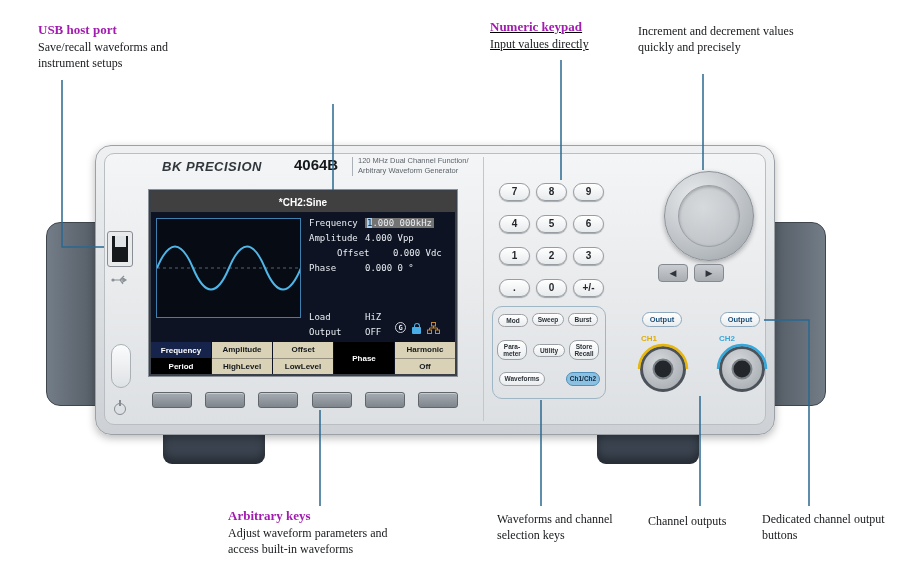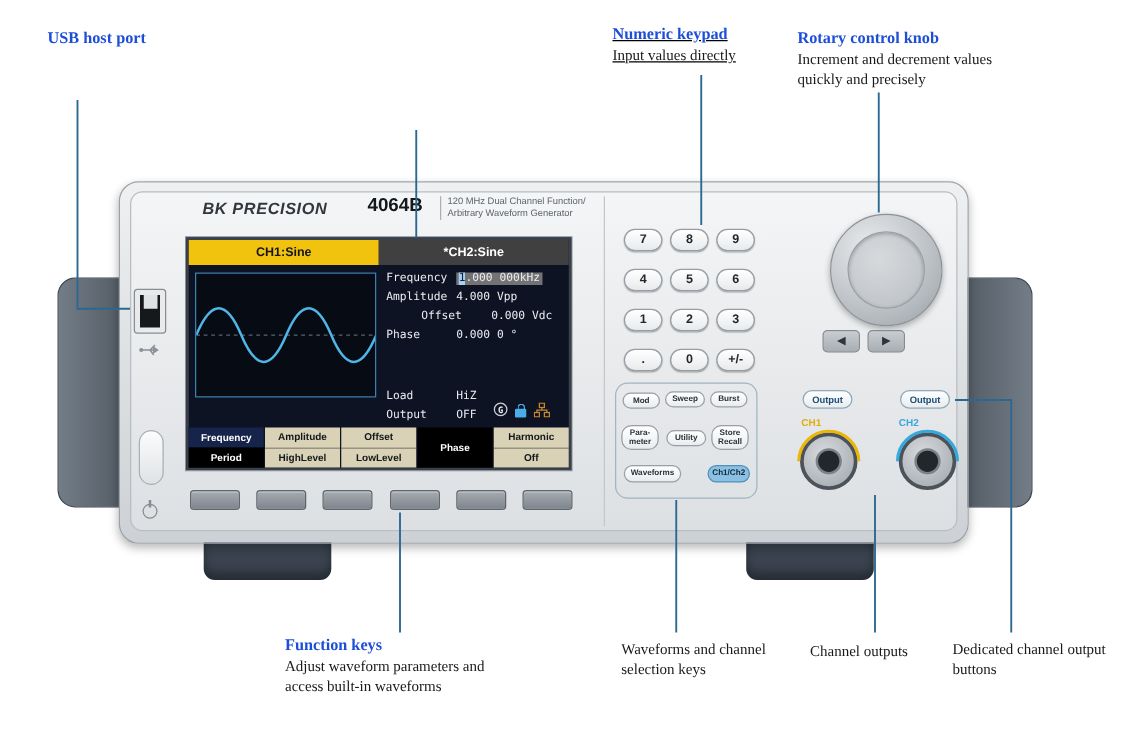--- a/index.html
+++ b/index.html
@@ -2,21 +2,21 @@
 <html><head>
 <meta charset="utf-8">
 <style>
   * { margin:0; padding:0; box-sizing:border-box; }
   html,body { background:#ffffff; }
   .stage { position:relative; width:900px; height:584px; background:#fff; overflow:hidden;
            font-family:"Liberation Sans", sans-serif; }
 
   
   .co { position:absolute; }
-  .co-title { font:bold 13px/1.25 "Liberation Serif", serif; color:#1d4ed8; }
+  .co-title { font:bold 13px/1.25 "Liberation Serif", serif; color:#a21caf; }
   .co-desc  { font:12px/1.32 "Liberation Serif", serif; color:#17191c; margin-top:2px; }
 
   
   .leads { position:absolute; left:0; top:0; z-index:8; pointer-events:none; }
 
   
   .handle { position:absolute; z-index:1; background:linear-gradient(90deg,#737d87,#515962);
             border:1px solid #3f464e; }
   .handle.left  { left:46px;  top:222px; width:58px; height:184px; border-radius:14px 0 0 14px; }
   .handle.right { left:766px; top:222px; width:60px; height:184px; border-radius:0 14px 14px 0;
@@ -129,34 +129,34 @@
   .bnc::after { content:''; position:absolute; left:50%; top:50%; transform:translate(-50%,-50%);
                 width:17px; height:17px; border-radius:50%; background:#23272c; border:2px solid #7a8187; }
 </style>
 </head>
 <body>
 
 <div class="stage">
 
   <div class="co" style="left:38px; top:22px; width:152px;">
     <div class="co-title">USB host port</div>
+    <div class="co-desc">Save/recall waveforms and instrument setups</div>
   </div>
   <div class="co" style="left:228px; top:22px; width:180px;">
   </div>
   <div class="co" style="left:490px; top:19px; width:140px;text-decoration:underline;">
     <div class="co-title">Numeric keypad</div>
     <div class="co-desc">Input values directly</div>
   </div>
   <div class="co" style="left:638px; top:22px; width:190px;">
-    <div class="co-title">Rotary control knob</div>
     <div class="co-desc">Increment and decrement values quickly and precisely</div>
   </div>
 
   <div class="co" style="left:228px; top:508px; width:188px;">
-    <div class="co-title">Function keys</div>
+    <div class="co-title">Arbitrary keys</div>
     <div class="co-desc">Adjust waveform parameters and access built-in waveforms</div>
   </div>
   <div class="co" style="left:497px; top:510px; width:152px;">
     <div class="co-desc">Waveforms and channel selection keys</div>
   </div>
   <div class="co" style="left:648px; top:512px; width:110px;">
     <div class="co-desc">Channel outputs</div>
   </div>
   <div class="co" style="left:762px; top:510px; width:126px;">
     <div class="co-desc">Dedicated channel output buttons</div>
@@ -173,21 +173,20 @@
   <div class="onpanel brand">BK PRECISION</div>
   <div class="onpanel model">4064B</div>
   <div class="onpanel divider-v"></div>
   <div class="onpanel subtitle">
     <div>120 MHz Dual Channel Function/</div>
     <div>Arbitrary Waveform Generator</div>
   </div>
 
   <div class="onpanel screen">
     <div class="tabs">
-      <div class="tab ch1">CH1:Sine</div>
       <div class="tab ch2">*CH2:Sine</div>
     </div>
     <div class="scr-body">
       <div class="wave">
         <svg width="143" height="98" viewBox="0 0 143 98">
           <line x1="0" y1="49" x2="143" y2="49" stroke="#5a6475" stroke-width="1" stroke-dasharray="3,3"></line>
           <path d="M0,49 Q18,6 36,49 T72,49 T108,49 T144,49" fill="none" stroke="#4fb6e8" stroke-width="2"></path>
         </svg>
       </div>
       <div class="prow" style="top:6px;">

